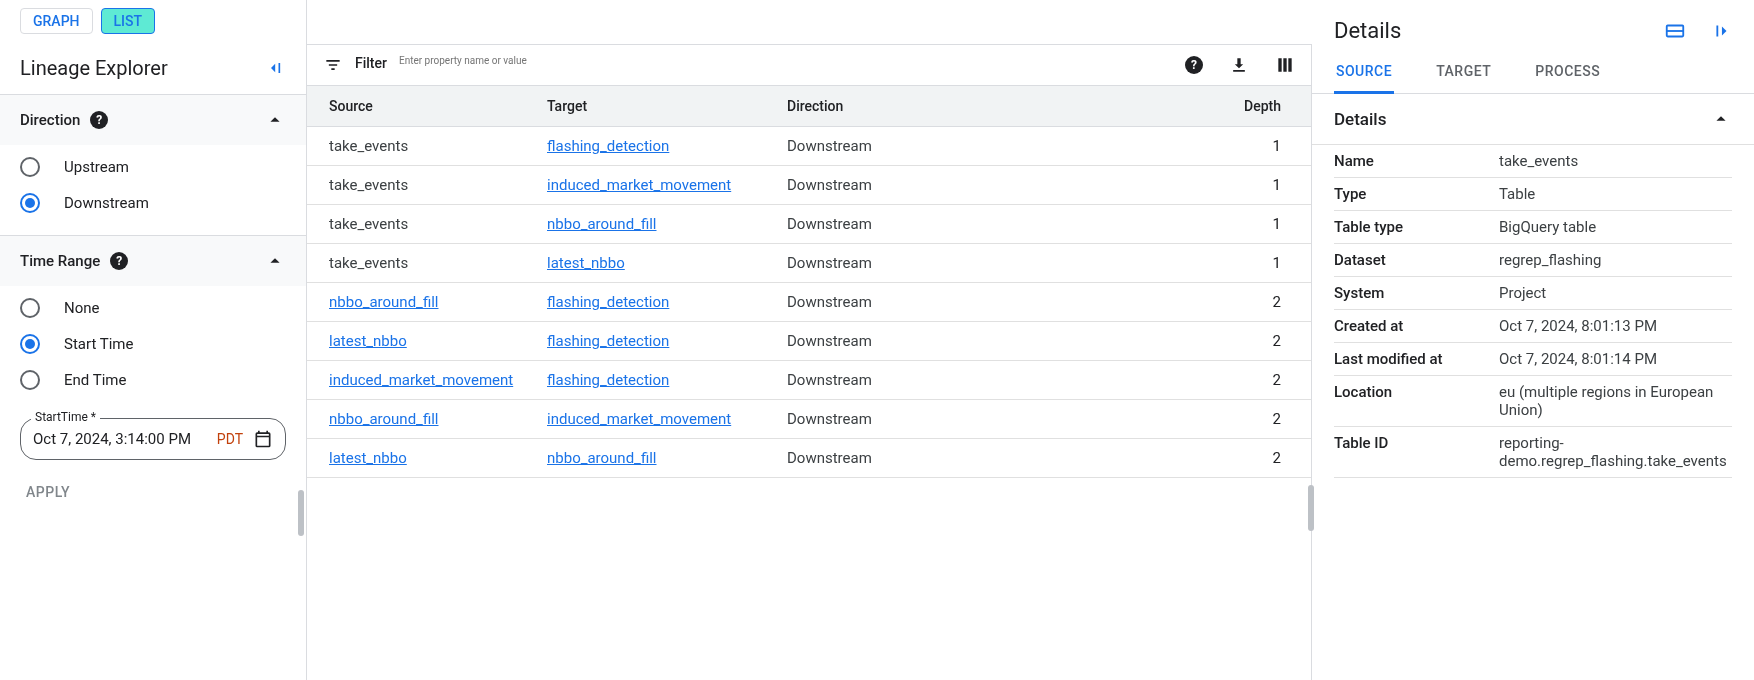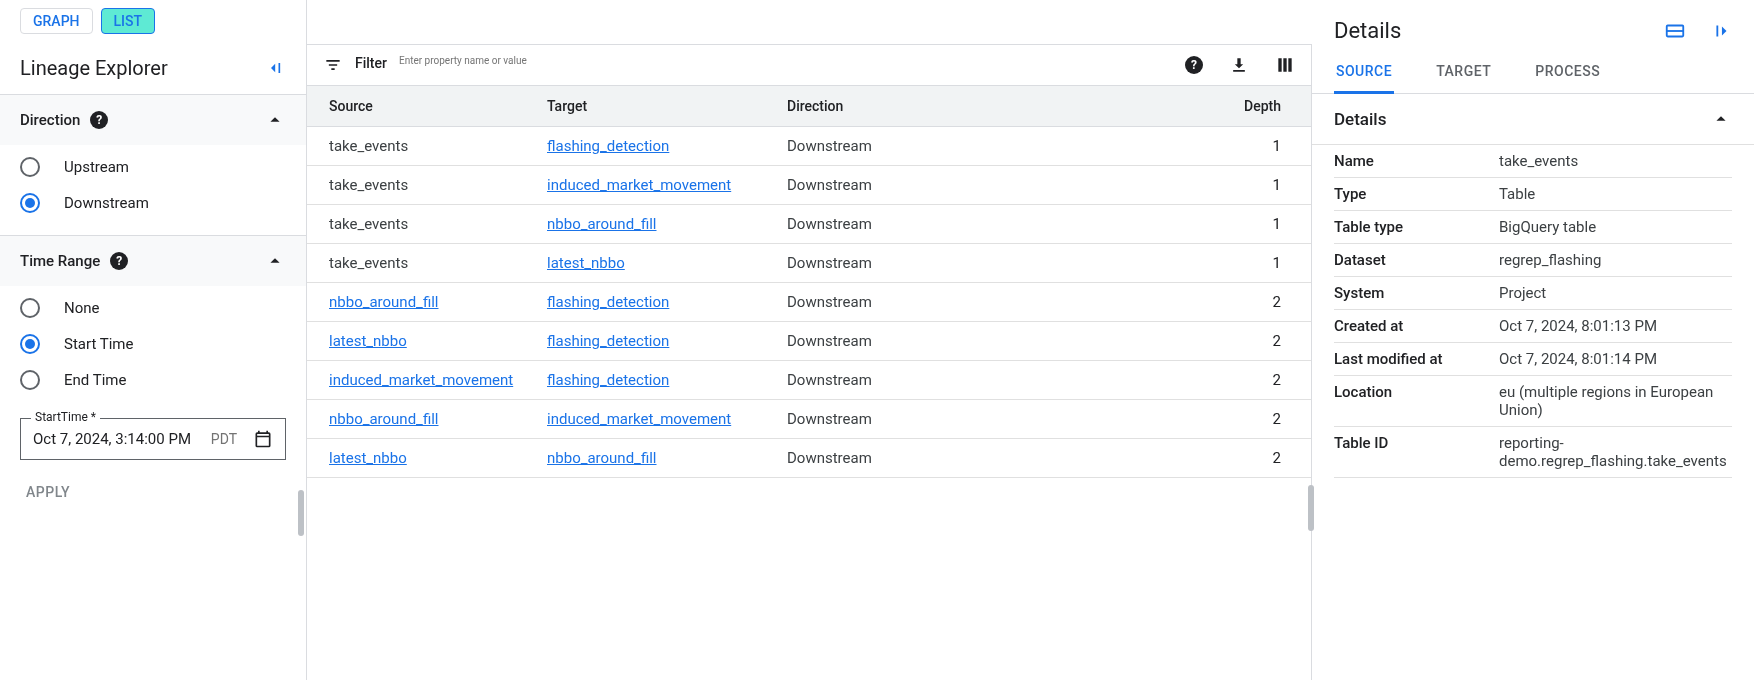--- a/index.html
+++ b/index.html
@@ -14,24 +14,24 @@
 .sidetitle{display:flex;align-items:center;justify-content:space-between;padding:14px 20px}
 .sidetitle h2{font-size:20px;font-weight:400}
 .sect{border-top:1px solid #dadce0}
 .secthead{display:flex;align-items:center;justify-content:space-between;padding:14px 20px;background:#f8f9fa;cursor:pointer}
 .secthead .t{font-weight:500;font-size:15px;display:flex;align-items:center;gap:10px}
 .radios{padding:4px 20px 14px}
 .radio{display:flex;align-items:center;gap:24px;padding:8px 0;font-size:15px;cursor:pointer}
 .rc{width:20px;height:20px;border:2px solid #5f6368;border-radius:50%;display:flex;align-items:center;justify-content:center}
 .rc.on{border-color:#1a73e8}
 .rc.on::after{content:"";width:10px;height:10px;background:#1a73e8;border-radius:50%}
-.dtfield{margin:6px 20px 0;border:1px solid #5f6368;border-radius:0;padding:10px 12px;position:relative;display:flex;align-items:center;gap:16px}
+.dtfield{margin:6px 20px 0;border:1px solid #5f6368;border-radius:16px;padding:10px 12px;position:relative;display:flex;align-items:center;gap:10px}
 .dtlabel{position:absolute;top:-9px;left:10px;background:#fff;padding:0 4px;font-size:12px}
 .dtval{flex:1;font-size:15px}
-.dttz{color:#737373}
+.dttz{color:#c2410c}
 .apply{margin:16px;padding:8px 10px;color:#80868b;font-weight:500;font-size:14px;background:none;border:none;letter-spacing:.5px}
 .sbar{position:absolute;right:2px;top:490px;width:6px;height:46px;background:#bdc1c6;border-radius:3px}
 
 
 .center{flex:1;border-right:1px solid #dadce0;display:flex;flex-direction:column;border-top:1px solid #dadce0;margin-top:44px;position:relative}
 .filterbar{display:flex;align-items:flex-start;padding:10px 16px;gap:12px;border-bottom:1px solid #dadce0}
 .finput{flex:1;border:none;outline:none;font-size:10px;color:#14532d}
 .factions{display:flex;align-items:center;gap:26px}
 .thead{display:flex;background:#f1f3f4;border-bottom:1px solid #dadce0;font-weight:500;font-size:14px;padding:12px 0}
 .col-s{width:240px;padding-left:22px}

